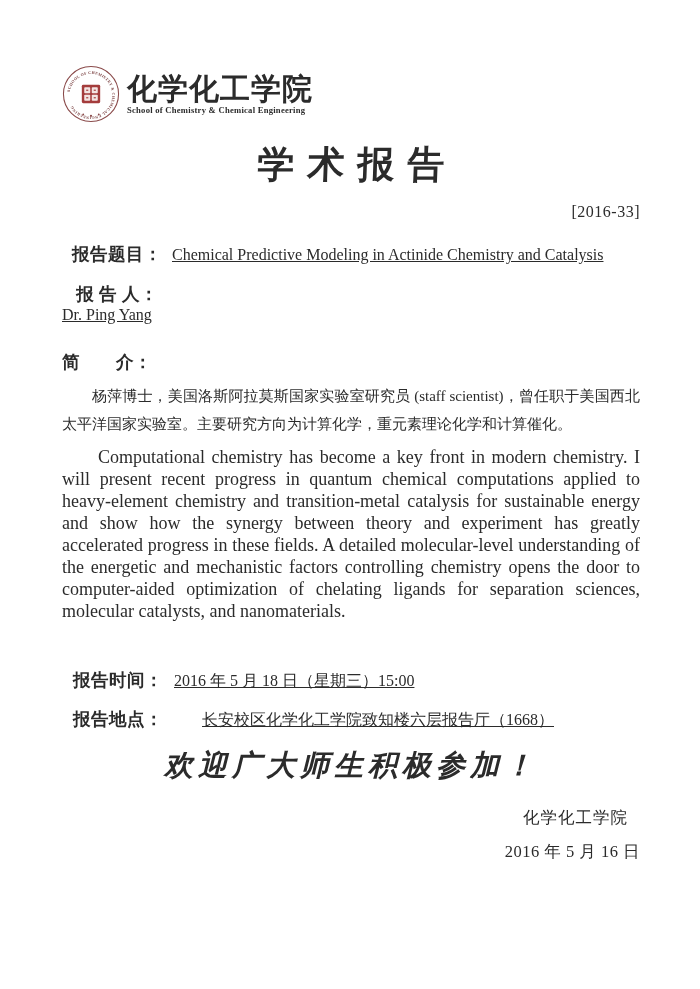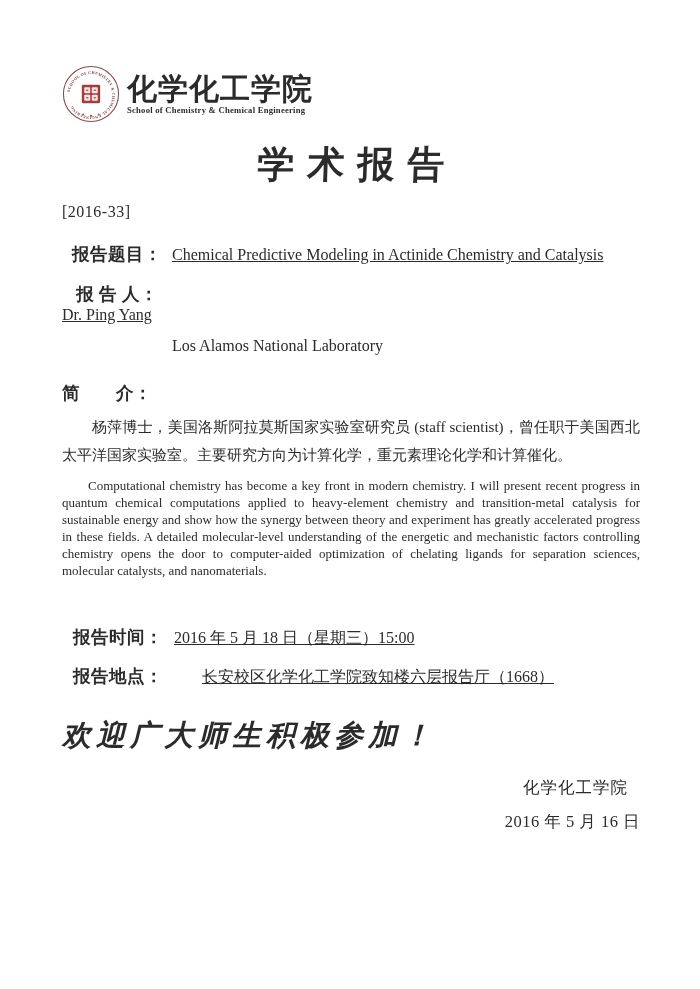--- a/index.html
+++ b/index.html
@@ -35,21 +35,21 @@
   .doc-title {
     margin-top: 16px;
     text-align: center;
     font-size: 37px; font-weight: bold;
     letter-spacing: 13px; padding-left: 13px; 
     font-family: "DejaVu Serif", "Liberation Serif", serif;
     transform: skewX(-2deg);
   }
   .issue-number {
     margin-top: 13px;
-    text-align: left;
+    text-align: right;
     font-size: 16px;
     letter-spacing: 0.5px;
   }
 
   
   .row { display: flex; align-items: baseline; text-align: center; }
   .row-topic   { margin-top: 21px; }
   .row-speaker { margin-top: 16px; flex-direction: column; }
   .flabel {
     flex: none; width: 110px;
@@ -67,30 +67,31 @@
     font-size: 17.5px; font-weight: bold; letter-spacing: 0.5px;
   }
   .intro-heading    { margin-top: 26px; }
   .abstract-heading { margin-top: 19px; }
   .para {
     margin-top: 8px;
     text-align: justify;
     text-indent: 2em;
   }
   .intro-body    { font-size: 15px;   line-height: 28px; }
-  .abstract-body { font-size: 13px; line-height: 17px; font-family: Liberation Serif, serif; }
+  .abstract-body { font-size: 18px; line-height: 22px; font-family: Liberation Serif, serif; }
 
   
   .row-time     { margin-top: 46px; }
   .row-location { margin-top: 15px; gap: 28px; }
   .row-time .flabel, .row-location .flabel { width: 112px; }
 
   
   .welcome {
-    margin-top: 28px;
+    margin-top: 15px;
+    text-align: center;
     font-size: 29px; font-weight: bold; font-style: italic;
     letter-spacing: 5px;
     font-family: "DejaVu Serif", "Liberation Serif", serif;
   }
 
   
   .signature { margin-top: 21px; text-align: right; }
   .signature-org  { font-size: 16.5px; letter-spacing: 1px; padding-right: 12px; }
   .signature-date { font-size: 16.5px; margin-top: 12px; letter-spacing: 0.5px; }
 </style>
@@ -136,21 +137,20 @@
 
   <div class="row row-topic">
     <span class="flabel">报告题目：</span>
     <span class="fvalue">Chemical Predictive Modeling in Actinide Chemistry and Catalysis</span>
   </div>
 
   <div class="row row-speaker">
     <span class="flabel">报 告 人：</span>
     <span class="fvalue">Dr. Ping Yang</span>
   </div>
-  <div class="affiliation">Los Alamos National Laboratory</div>
 
   <div class="section-heading intro-heading">简　　介：</div>
   <p class="para intro-body">杨萍博士，美国洛斯阿拉莫斯国家实验室研究员 (staff scientist)，曾任职于美国西北太平洋国家实验室。主要研究方向为计算化学，重元素理论化学和计算催化。</p>
 
   <p class="para abstract-body">Computational chemistry has become a key front in modern chemistry. I will present recent progress in quantum chemical computations applied to heavy-element chemistry and transition-metal catalysis for sustainable energy and show how the synergy between theory and experiment has greatly accelerated progress in these fields. A detailed molecular-level understanding of the energetic and mechanistic factors controlling chemistry opens the door to computer-aided optimization of chelating ligands for separation sciences, molecular catalysts, and nanomaterials.</p>
 
   <div class="row row-time">
     <span class="flabel">报告时间：</span>
     <span class="fvalue">2016 年 5 月 18 日（星期三）15:00</span>
   </div>

